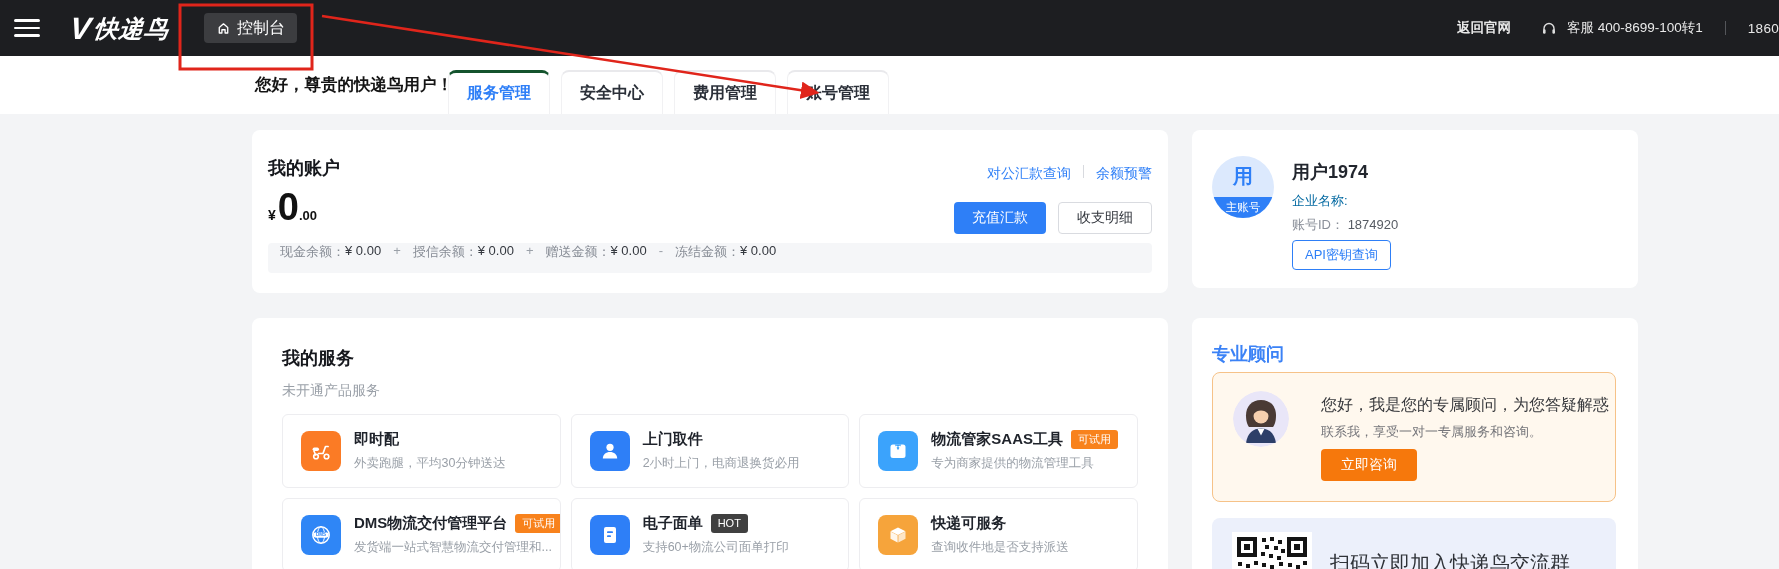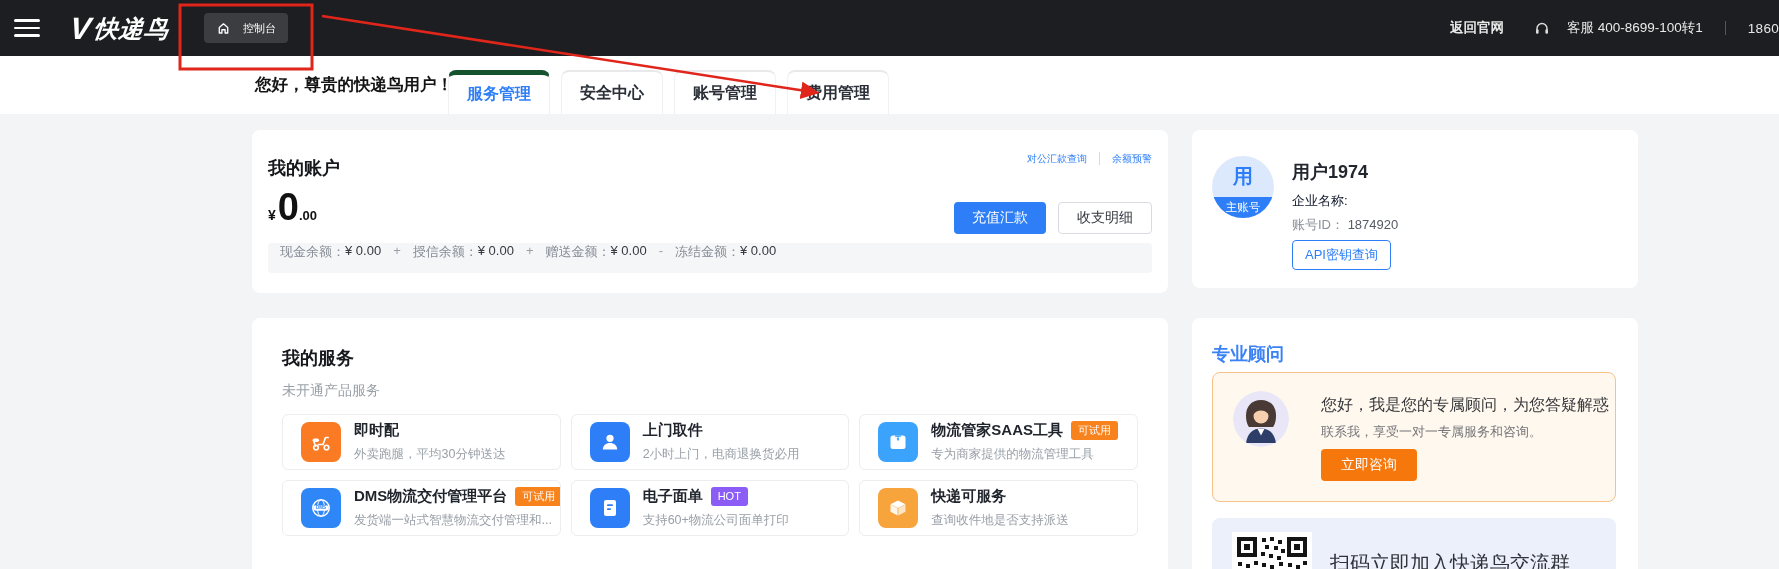--- a/index.html
+++ b/index.html
@@ -8,77 +8,77 @@
   body { font-family:"Liberation Sans","DejaVu Sans",sans-serif; }
   .stage { position:relative; width:1779px; height:569px; background:#f3f4f6; overflow:hidden; }
 
   
   .topbar { position:absolute; top:0; left:0; width:100%; height:56px; background:#1d1e21; color:#e6e6e6; }
   .menu-btn { position:absolute; left:14px; top:19px; width:26px; height:19px; cursor:pointer; }
   .menu-btn i { display:block; height:2.5px; background:#fff; border-radius:2px; margin-bottom:5px; }
   .logo { position:absolute; left:70px; top:11px; display:flex; align-items:center; color:#fff; cursor:pointer; }
   .logo-v { font-size:31px; font-weight:900; font-style:italic; letter-spacing:-2px; transform:skewX(-6deg); margin-right:5px; }
   .logo-text { font-size:24px; font-weight:800; font-style:italic; transform:skewX(-6deg); letter-spacing:1px; }
-  .console-btn { position:absolute; left:204px; top:13px; height:30px; padding:0 12px; background:#3c3d40; border:none; border-radius:4px; color:#fff; font-size:11px; display:flex; align-items:center; gap:12px; cursor:pointer; font-family:inherit; }
+  .console-btn { position:absolute; left:204px; top:13px; height:30px; padding:0 12px; background:#3c3d40; border:none; border-radius:4px; color:#fff; font-size:16px; display:flex; align-items:center; gap:6px; cursor:pointer; font-family:inherit; }
   .topbar-right { position:absolute; right:0; top:0; height:56px; display:flex; align-items:center; font-size:13.5px; color:#e9e9e9; }
   .topbar-right a { color:#e9e9e9; text-decoration:none; cursor:pointer;font-weight:bold; }
-  .tb-service { display:flex; align-items:center; gap:17px; margin-left:30px; cursor:pointer; }
+  .tb-service { display:flex; align-items:center; gap:10px; margin-left:30px; cursor:pointer; }
   .tb-div { width:1px; height:14px; background:#54565a; margin:0 22px; }
   .tb-phone { letter-spacing:.3px; }
 
   
   .subheader { position:absolute; top:56px; left:0; width:100%; height:58px; background:#fff; }
   .greeting { position:absolute; left:255px; top:50%; transform:translateY(-50%); font-size:16.5px; font-weight:700; color:#141414; }
   .tabs { position:absolute; left:448px; bottom:0; display:flex; gap:11px; }
   .tab { width:102px; height:44px; background:#fff; border:1px solid #f1f1f3; border-bottom:none; border-top:2px solid #e9e9ec; border-radius:8px 8px 0 0; font-size:16px; font-weight:700; color:#2a2f38; display:flex; align-items:center; justify-content:center; cursor:pointer; }
-  .tab.active { border-top:5px solid #14532d; color:#2e7ff7; }
+  .tab.active { border-top:3px solid #14532d; color:#2e7ff7; }
 
   
   .card { position:absolute; background:#fff; border-radius:8px; }
 
   
   .account-card { left:252px; top:130px; width:916px; height:163px; }
   .acc-title { position:absolute; left:16px; top:26px; font-size:18px; font-weight:700; color:#16181d; }
-  .acc-links { position:absolute; right:16px; top:22px; font-size:10px; color:#2e7ff7; display:flex; align-items:flex-start; }
+  .acc-links { position:absolute; right:16px; top:35px; font-size:14px; color:#2e7ff7; display:flex; align-items:flex-start; }
   .acc-links a { color:#2e7ff7; text-decoration:none; cursor:pointer; }
   .acc-links .sep { width:1px; height:13px; background:#d8dadf; margin:0 12px; }
   .balance { position:absolute; left:16px; top:58px; display:flex; align-items:baseline; color:#111; }
   .bal-cur { font-size:14px; font-weight:700; margin-right:2px; }
   .bal-int { font-size:38px; font-weight:700; line-height:1; }
   .bal-dec { font-size:13px; font-weight:700; }
   .acc-btns { position:absolute; right:16px; top:72px; display:flex; gap:12px; }
   .btn-primary { height:32px; padding:0 18px; background:#2e7ff7; color:#fff; border:none; border-radius:4px; font-size:14px; cursor:pointer; font-family:inherit; }
   .btn-ghost { height:32px; padding:0 18px; background:#fff; color:#34383f; border:1px solid #d9dbe0; border-radius:4px; font-size:14px; cursor:pointer; font-family:inherit; }
   .strip { position:absolute; left:16px; right:16px; top:113px; height:30px; background:#f5f6f8; border-radius:4px; display:flex; align-items:flex-start; padding:0 12px; font-size:13px; }
   .strip .lb { color:#878c95; }
   .strip .vl { color:#34383f; }
   .strip .op { color:#9aa0a8; margin:0 12px; }
 
   
   .services-card { left:252px; top:318px; width:916px; height:278px; }
   .svc-title { position:absolute; left:30px; top:28px; font-size:18px; font-weight:700; color:#16181d; }
   .svc-sub { position:absolute; left:30px; top:64px; font-size:14px; color:#9aa0a8; }
   .svc-grid { position:absolute; left:30px; top:96px; width:856px; display:grid; grid-template-columns:repeat(3,1fr); gap:10px; }
-  .svc { height:56px; border:1px solid #ededf0; border-radius:6px; background:#fff; display:flex; align-items:center; padding-left:18px; cursor:pointer; overflow:hidden; }
+  .svc { height:74px; border:1px solid #ededf0; border-radius:6px; background:#fff; display:flex; align-items:center; padding-left:18px; cursor:pointer; overflow:hidden; }
   .svc-ic { flex:0 0 40px; width:40px; height:40px; border-radius:8px; display:flex; align-items:center; justify-content:center; margin-right:13px; }
   .svc-tx { min-width:0; }
   .svc-row1 { display:flex; align-items:center; white-space:nowrap; }
   .svc-name { font-size:15px; font-weight:700; color:#1f232b; }
   .badge { margin-left:8px; font-size:11px; color:#fff; padding:2px 7px; border-radius:3px; line-height:1.3; }
   .badge-try { background:#f8821c;text-align:right; }
-  .badge-hot { background:#8b5cf6; }
+  .badge-hot { background:#404040; }
   .svc-desc { margin-top:6px; font-size:12.5px; color:#9aa0a8; white-space:nowrap; overflow:hidden; max-width:205px; }
 
   
   .user-card { left:1192px; top:130px; width:446px; height:158px; }
   .avatar { position:absolute; left:20px; top:26px; width:62px; height:62px; border-radius:50%; background:#dce9fd; overflow:hidden; }
   .avatar-char { position:absolute; top:7px; left:0; width:100%; text-align:center; font-size:20px; font-weight:700; color:#2e7ff7; }
   .avatar-badge { position:absolute; bottom:0; left:0; width:100%; height:21px; background:#2e7ff7; color:#fff; font-size:11.5px; text-align:center; line-height:20px; }
   .u-name { position:absolute; left:100px; top:30px; font-size:18px; font-weight:600; color:#22262e; }
-  .u-comp { position:absolute; left:100px; top:62px; font-size:13px; color:#0f172a; }
+  .u-comp { position:absolute; left:100px; top:62px; font-size:13px; color:#0369a1; }
   .u-idrow { position:absolute; left:100px; top:86px; font-size:13px; }
   .u-idrow .lb { color:#8a8f99; }
   .u-idrow .vl { color:#565b63; }
   .api-btn { position:absolute; left:100px; top:110px; background:#fff; border:1px solid #2e7ff7; color:#2e7ff7; border-radius:4px; padding:5px 12px; font-size:13px; cursor:pointer; font-family:inherit; }
 
   
   .advisor-card { left:1192px; top:318px; width:446px; height:280px; }
   .adv-title { position:absolute; left:20px; top:24px; font-size:18px; font-weight:700; color:#3b82f6; }
   .adv-box { position:absolute; left:20px; top:54px; width:404px; height:130px; background:#fff8ee; border:1px solid #f6c288; border-radius:8px; }
   .adv-photo { position:absolute; left:20px; top:18px; width:56px; height:56px; border-radius:50%; overflow:hidden; }
@@ -126,22 +126,22 @@
       <span class="tb-div"></span>
       <span class="tb-phone">1860</span>
     </div>
   </header>
 
   <div class="subheader">
     <div class="greeting">您好，尊贵的快递鸟用户！</div>
     <nav class="tabs">
       <div class="tab active">服务管理</div>
       <div class="tab">安全中心</div>
+      <div class="tab">费用管理</div>
       <div class="tab">账号管理</div>
-      <div class="tab">费用管理</div>
     </nav>
   </div>
 
   <section class="card account-card">
     <h3 class="acc-title">我的账户</h3>
     <div class="acc-links">
       <a>对公汇款查询</a>
       <span class="sep"></span>
       <a>余额预警</a>
     </div>

